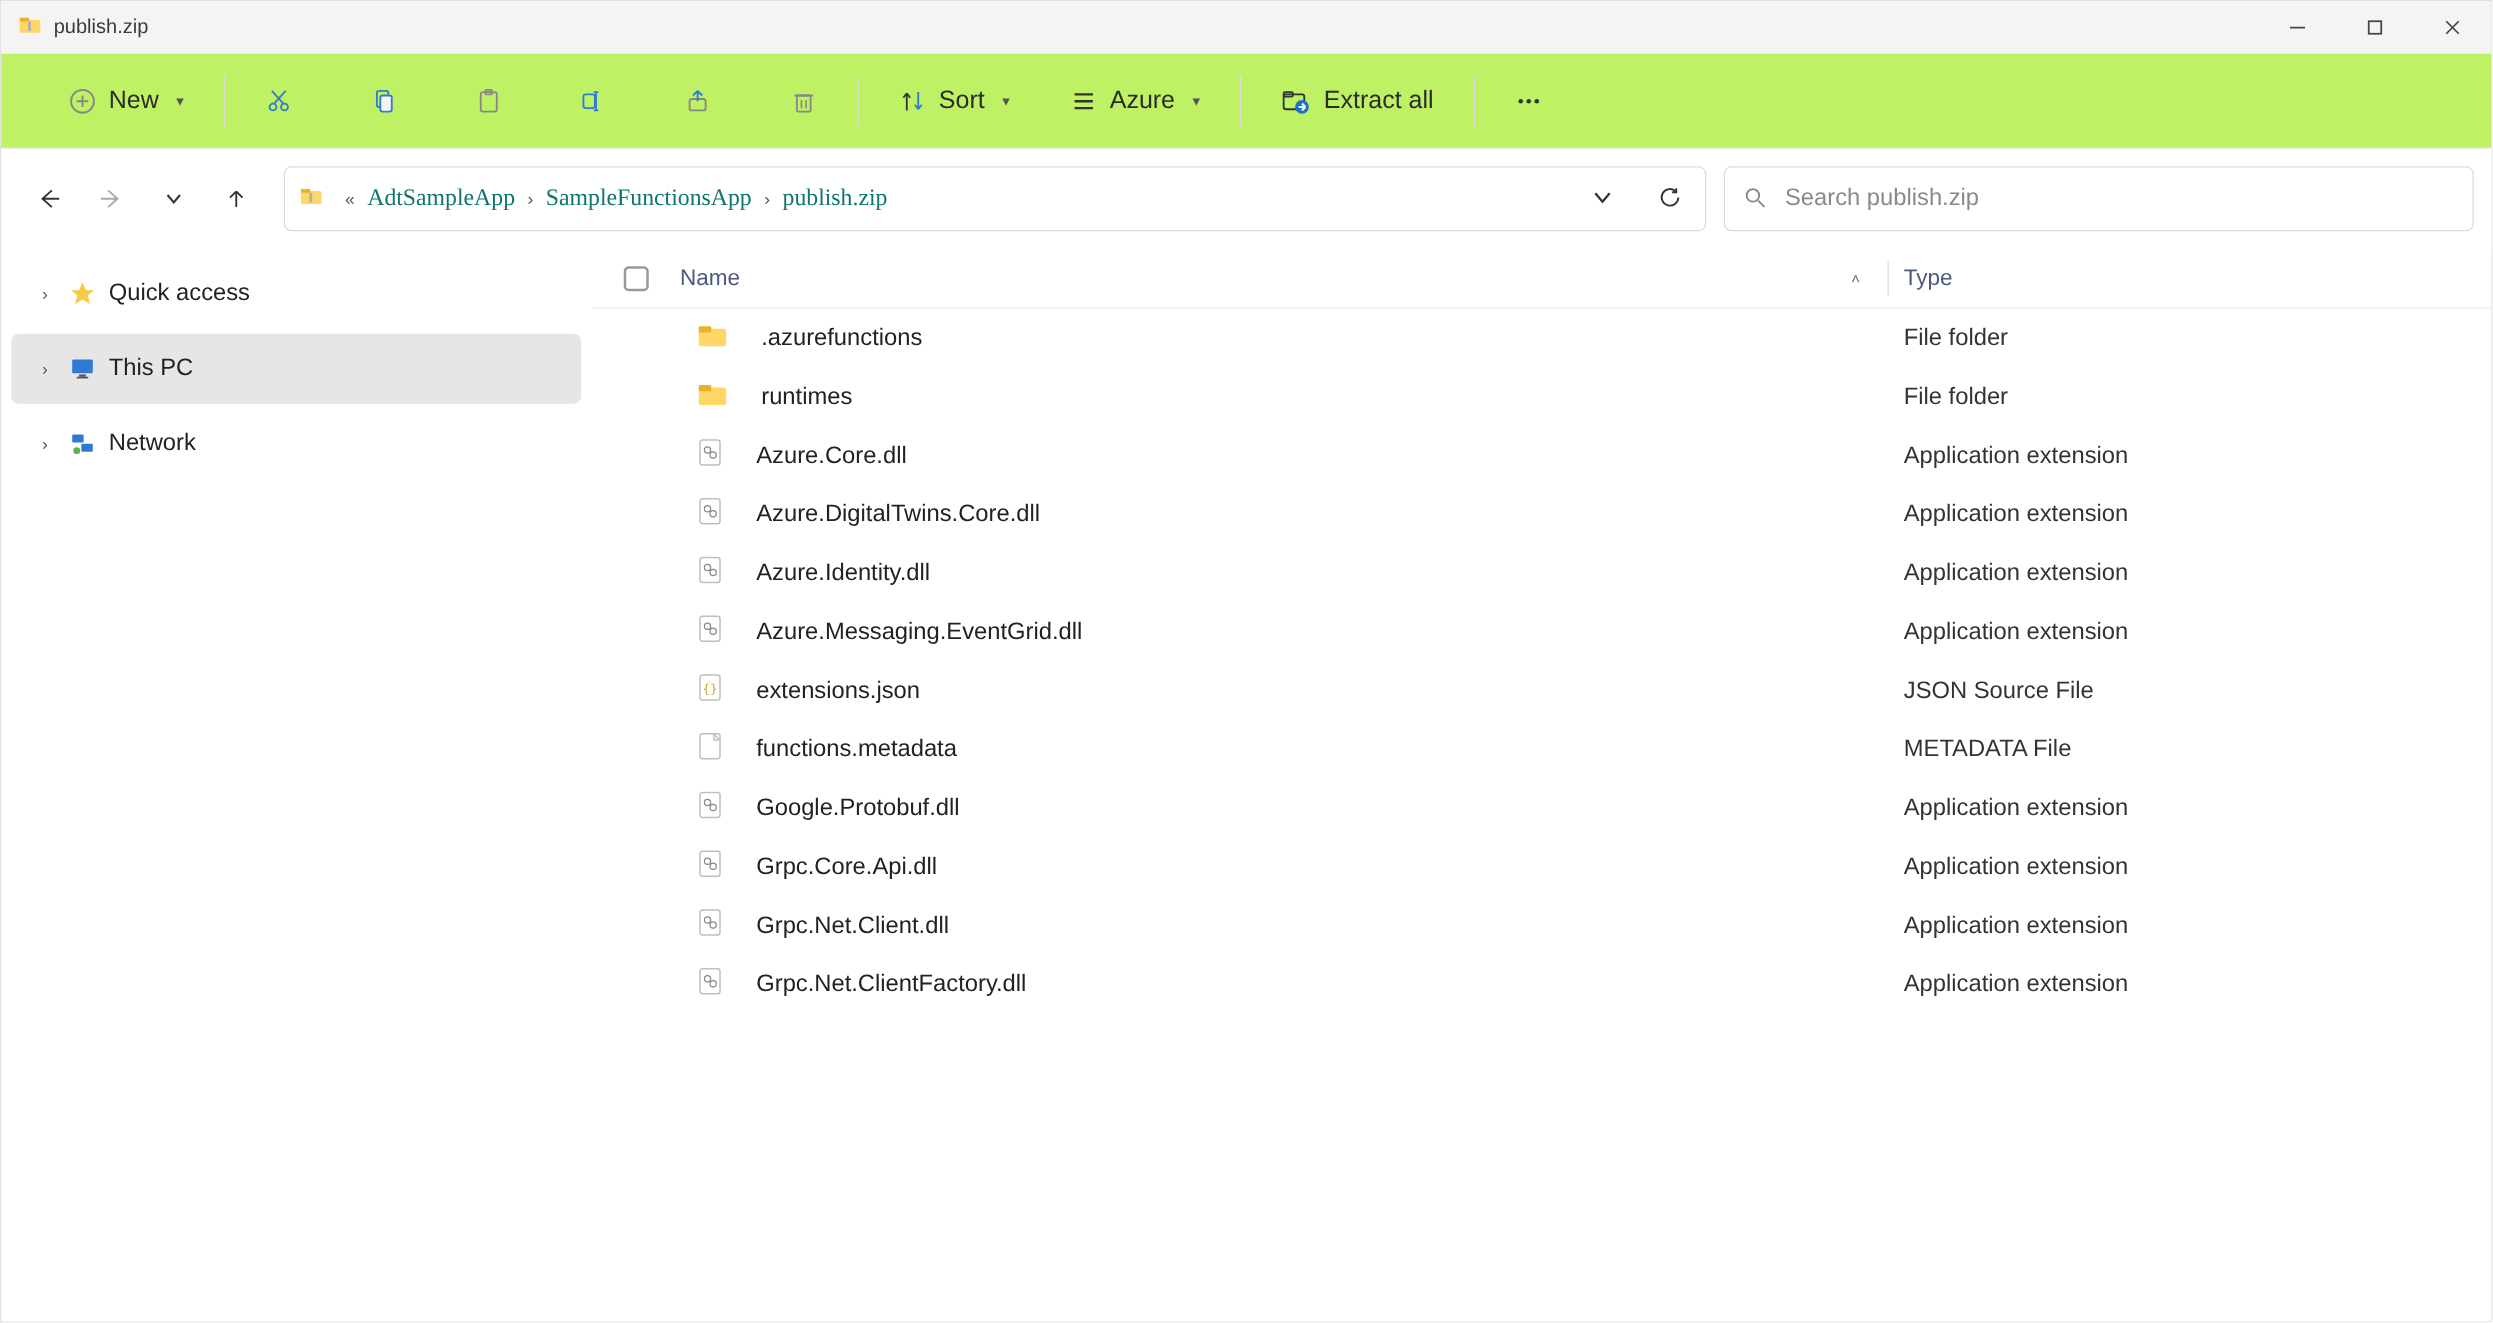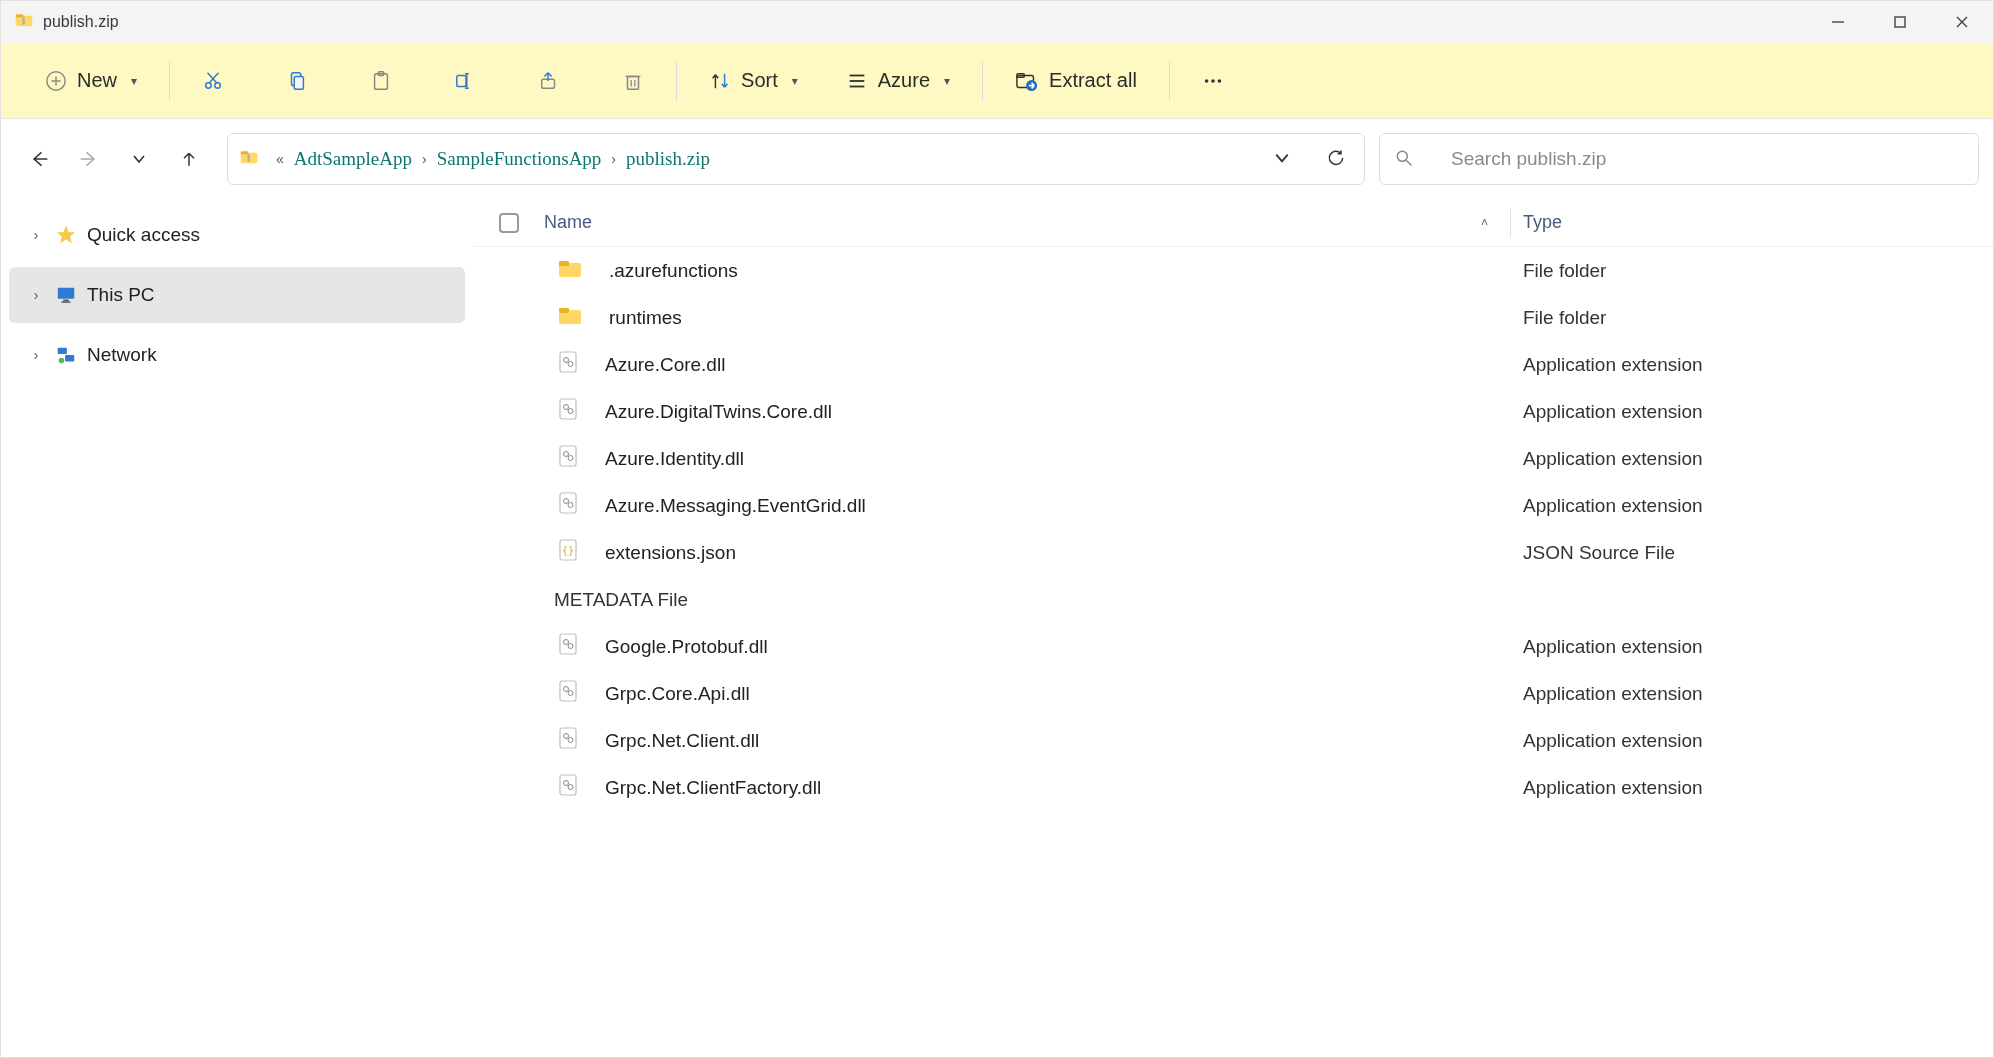--- a/index.html
+++ b/index.html
@@ -28,22 +28,22 @@
       display: flex;
       align-items: center;
       justify-content: center;
       color: #555;
       font-size: 16px;
     }
     .toolbar {
       height: 76px;
       display: flex;
       align-items: center;
-      padding: 0 22px;
-      background: #fef9c3;
+      padding: 0 32px;
+      background: #bef264;
       border-bottom: 1px solid #e6e6e6;
       gap: 0;
     }
     .tb-group { display: flex; align-items: center; height: 48px; padding: 0 12px; }
     .tb-sep { width: 1px; height: 40px; background: #dcdcdc; margin: 0 10px; }
     .tb-btn {
       display: flex;
       align-items: center;
       gap: 10px;
       padding: 6px 10px;
@@ -81,21 +81,20 @@
     .search-box {
       width: 600px;
       height: 52px;
       border: 1px solid #dcdcdc;
       border-radius: 6px;
       display: flex;
       align-items: center;
       padding: 0 14px;
       background: #ffffff;
       color: #888;
-      gap: 23px;
     }
     .search-input {
       border: none;
       outline: none;
       font-size: 19px;
       color: #444;
       flex: 1;
       background: transparent;
       margin-left: 14px;
     }
@@ -471,20 +470,27 @@
               <span><svg width="20" height="22" viewBox="0 0 20 22">
                   <rect x="2" y="1" width="16" height="20" rx="2" fill="#fff" stroke="#bfbfbf" stroke-width="1.2"></rect>
                   <text x="10" y="15" text-anchor="middle" font-size="10" fill="#d4a62a" font-family="monospace">{}</text>
                 </svg></span>
               <span class="fname">extensions.json</span>
             </div>
             <div class="col-type"><span class="ftype">JSON Source File</span></div>
           </div>
           <div class="file-row">
             <div class="col-check"></div>
+            <div class="col-name">
+              <span><svg width="20" height="22" viewBox="0 0 20 22">
+                  <rect x="2" y="1" width="16" height="20" rx="2" fill="#fff" stroke="#bfbfbf" stroke-width="1.2"></rect>
+                  <path d="M13 1 L18 6 L13 6 Z" fill="#e8e8e8" stroke="#bfbfbf" stroke-width="1"></path>
+                </svg></span>
+              <span class="fname">functions.metadata</span>
+            </div>
             <div class="col-type"><span class="ftype">METADATA File</span></div>
           </div>
           <div class="file-row">
             <div class="col-check"></div>
             <div class="col-name">
               <span><svg width="20" height="22" viewBox="0 0 20 22">
                   <rect x="2" y="1" width="16" height="20" rx="2" fill="#fff" stroke="#bfbfbf" stroke-width="1.2"></rect>
                   <circle cx="8" cy="9" r="2.5" fill="none" stroke="#888" stroke-width="1"></circle>
                   <circle cx="12.5" cy="13" r="2.5" fill="none" stroke="#888" stroke-width="1"></circle>
                 </svg></span>

